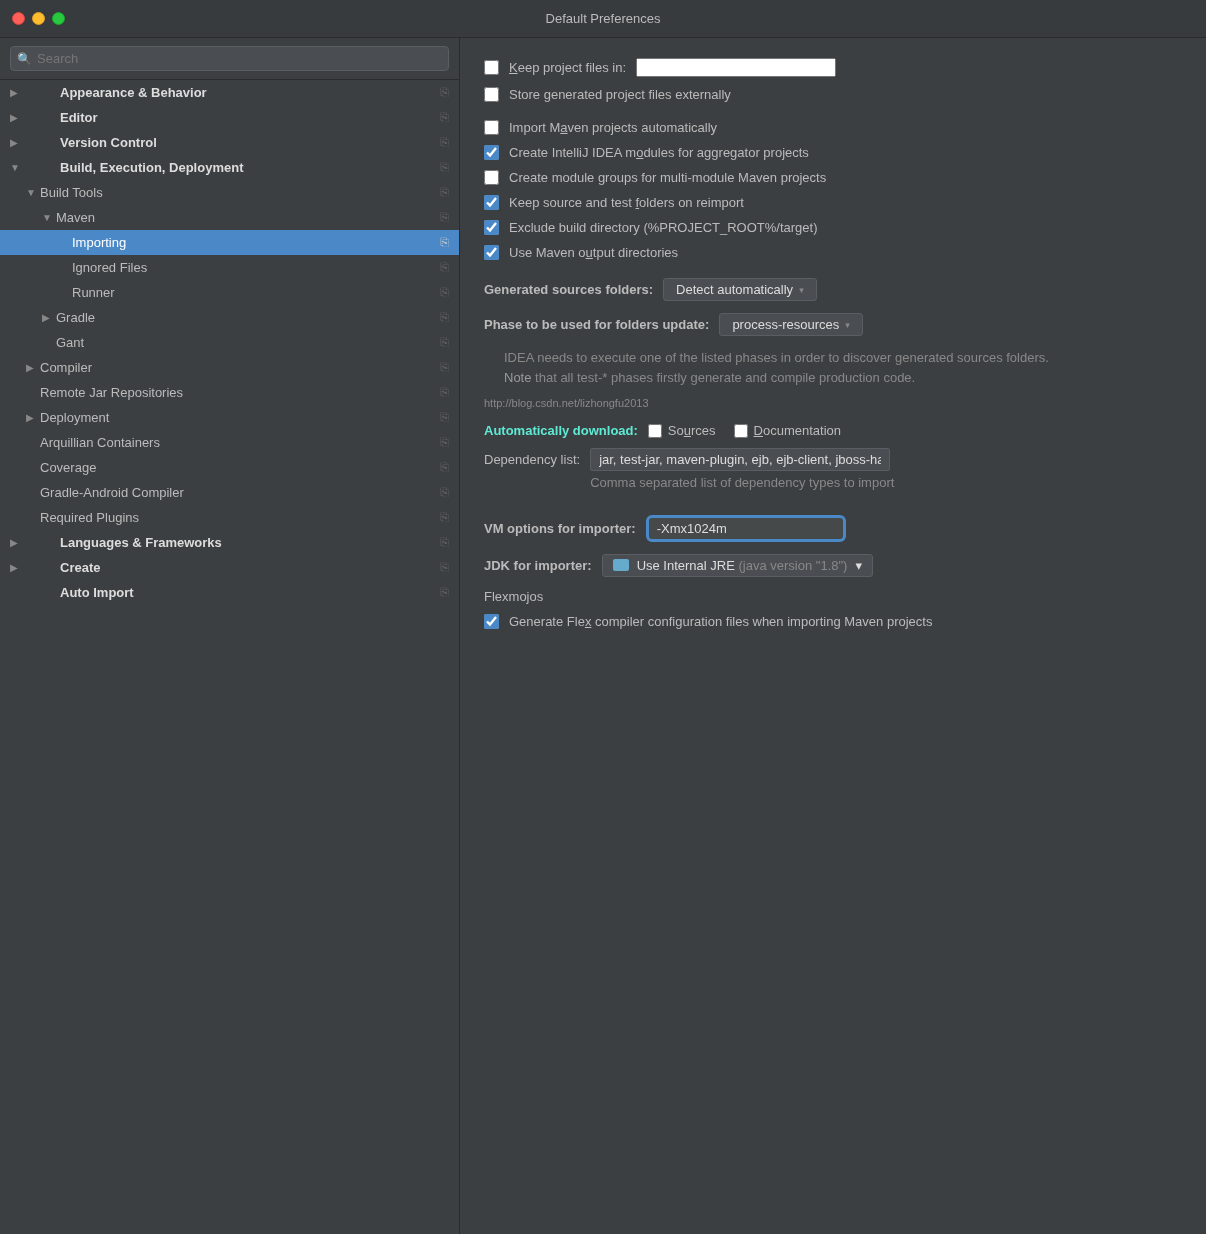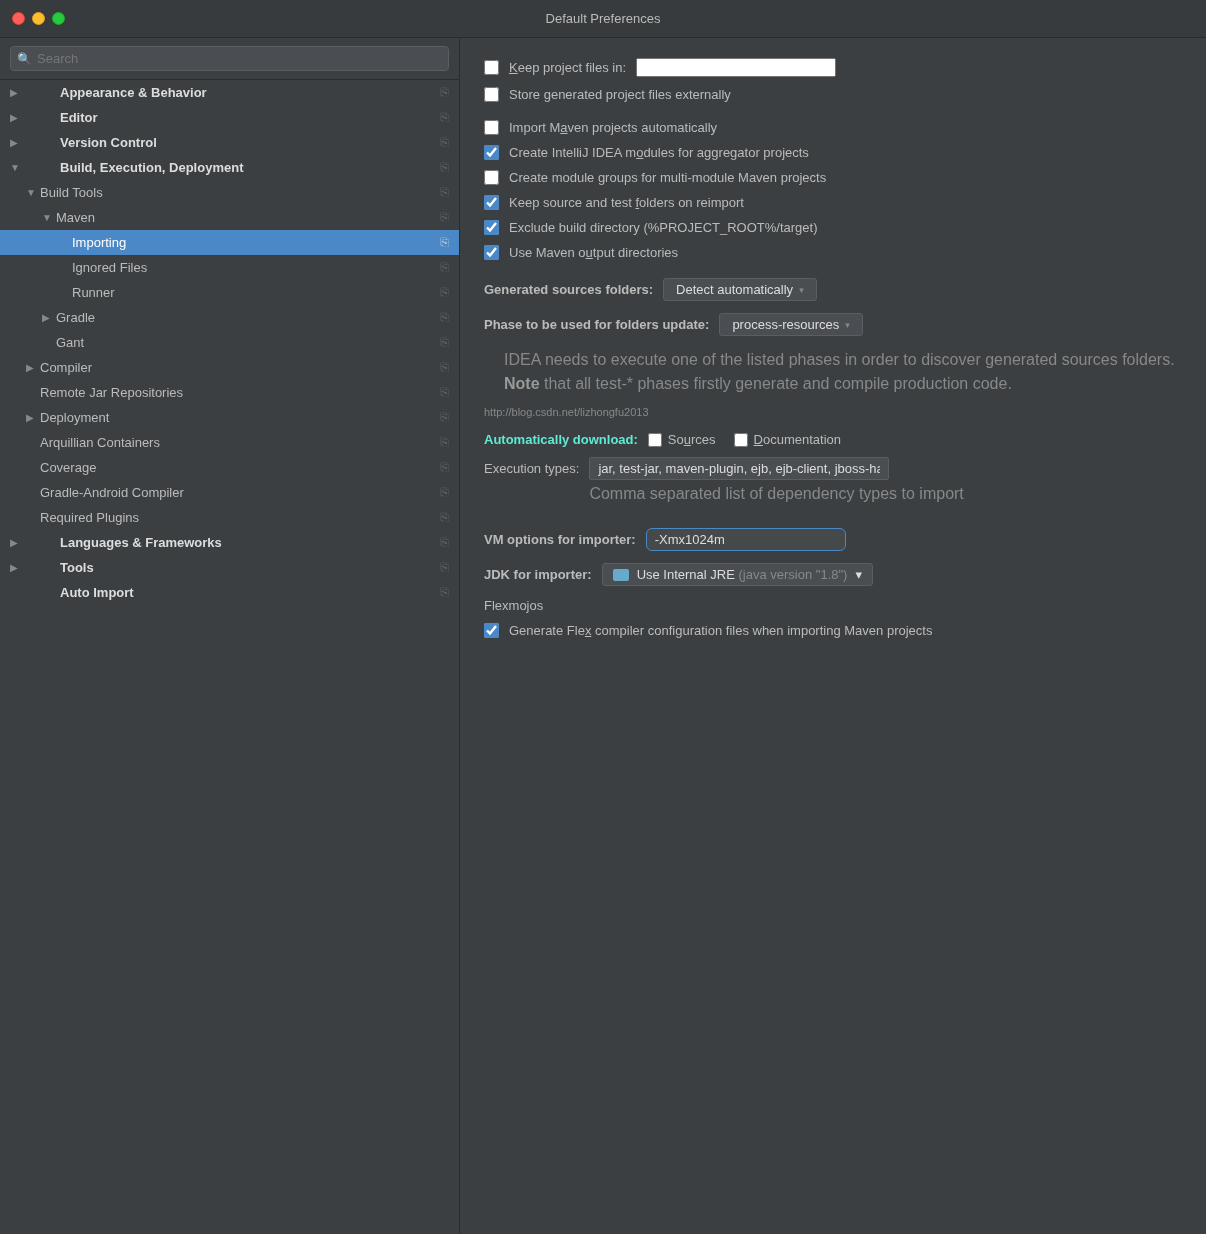--- a/index.html
+++ b/index.html
@@ -171,21 +171,21 @@
     }
     .form-row .form-label {
       color: #bbbbbb;
       font-size: 13px;
       margin-right: 10px;
       white-space: nowrap;
       font-weight: bold;
     }
     .form-row input[type="text"] {
       background: #4a4e52;
-      border: 1px solid #84cc16;
+      border: 3px solid #84cc16;
       color: #ddd;
       padding: 3px 8px;
       font-size: 13px;
       border-radius: 6px;
       outline: none;
       min-width: 120px;
     }
     .form-row input[type="text"].highlight {
       border-color: #4a88c7;
       background: #45494a;
@@ -200,26 +200,26 @@
       border-radius: 3px;
       cursor: pointer;
       display: flex;
       align-items: center;
       gap: 6px;
     }
     .dropdown-btn .caret { font-size: 9px; color: #888; }
 
     .helper-text {
       color: #888;
-      font-size: 16px;
+      font-size: 13px;
       margin-left: 20px;
       margin-bottom: 10px;
       line-height: 1.5;
     }
-    .helper-text .note-bold { font-weight: bold; color: #999; }
+    .helper-text .note-bold { font-weight: normal; color: #999; }
 
     .auto-dl-row {
       display: flex;
       align-items: center;
       margin-bottom: 10px;
     }
     .auto-dl-row .form-label {
       color: #5eead4;
       font-size: 13px;
       margin-right: 10px;
@@ -422,21 +422,21 @@
           <span class="label">Required Plugins</span>
           <span class="icon-folder">⎘</span>
         </div>
         <div class="nav-item indent-0 bold">
           <span class="arrow">▶</span>
           <span class="label">Languages &amp; Frameworks</span>
           <span class="icon-folder">⎘</span>
         </div>
         <div class="nav-item indent-0 bold">
           <span class="arrow">▶</span>
-          <span class="label">Tools</span>
+          <span class="label">Create</span>
           <span class="icon-folder">⎘</span>
         </div>
         <div class="nav-item indent-0 bold">
           <span class="arrow"></span>
           <span class="label">Auto Import</span>
           <span class="icon-folder">⎘</span>
         </div>
       </div>
 
   </div>
@@ -525,21 +525,21 @@
             <span>So<u>u</u>rces</span>
           </label>
           <label class="checkbox-label">
             <input type="checkbox" style="">
             <span><u>D</u>ocumentation</span>
           </label>
         </div>
       </div>
 
       <div class="dep-types-row">
-        <span class="form-label">Execution types:</span>
+        <span class="form-label">Dependency list:</span>
         <div>
           <input type="text" value="jar, test-jar, maven-plugin, ejb, ejb-client, jboss-har, jboss-sar" style="">
           <div class="helper-text" style="margin-left:0; margin-top:2px;">Comma separated list of dependency types to import</div>
         </div>
       </div>
 
       <div class="spacer"></div>
 
       <div class="form-row">
         <span class="form-label">VM options for importer:</span>

